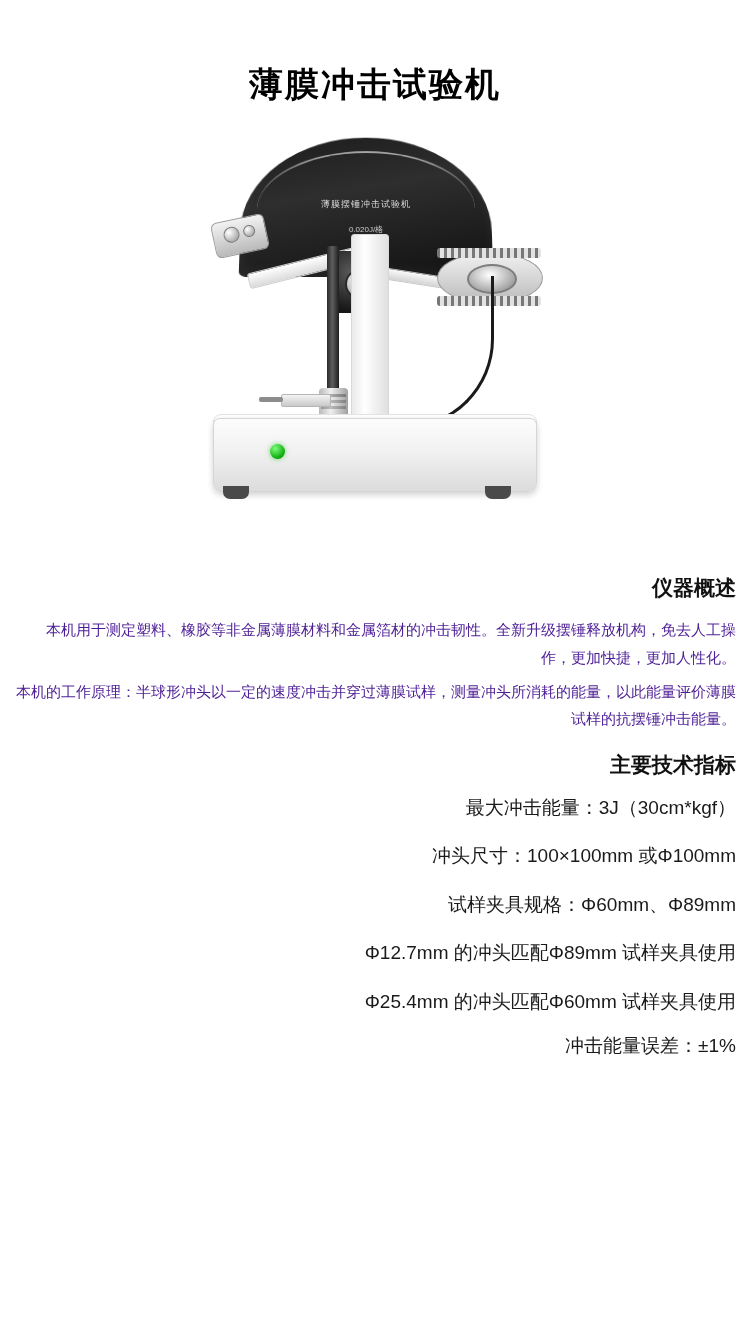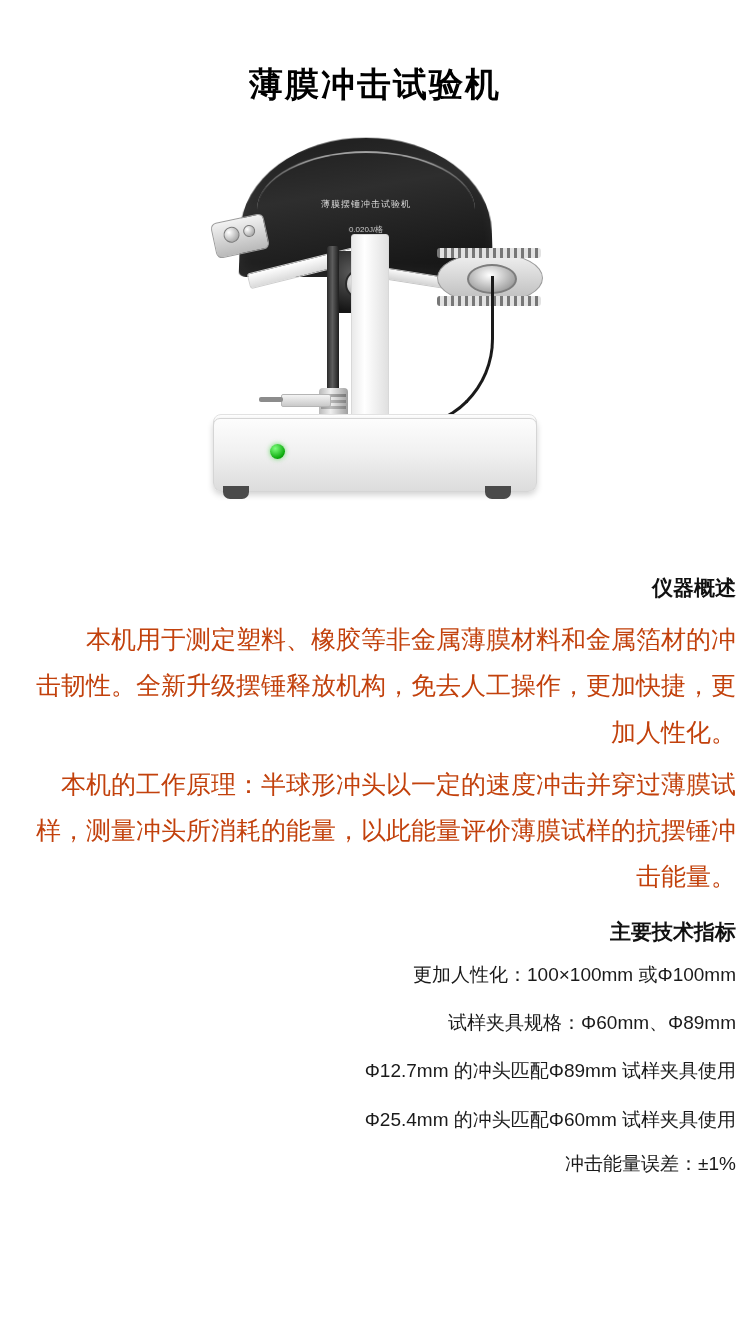--- a/index.html
+++ b/index.html
@@ -299,24 +299,24 @@
     padding: 0 14px;
     text-align: right;
   }
   h2.section {
     font-size: 21px;
     font-weight: bold;
     margin: 18px 0 14px 0;
     color: #111;
   }
   p.para {
-    font-size: 25px;
+    font-size: 15px;
     line-height: 1.85;
     margin: 0 0 6px 0;
-    color: #c2410c;
+    color: #4c1d95;
   }
   p.indent {
     text-indent: 2em;
   }
   p.spec {
     font-size: 19px;
     line-height: 1.6;
     margin: 0 0 18px 0;
     color: #1a1a1a;
   }
@@ -365,20 +365,21 @@
     </div>
   </div>
 
   <div class="content">
 
     <h2 class="section">仪器概述</h2>
     <p class="para indent">本机用于测定塑料、橡胶等非金属薄膜材料和金属箔材的冲击韧性。全新升级摆锤释放机构，免去人工操作，更加快捷，更加人性化。</p>
     <p class="para">本机的工作原理：半球形冲头以一定的速度冲击并穿过薄膜试样，测量冲头所消耗的能量，以此能量评价薄膜试样的抗摆锤冲击能量。</p>
 
     <h2 class="section">主要技术指标</h2>
-    <p class="spec">更加人性化：100×100mm 或Φ100mm</p>
+    <p class="spec">最大冲击能量：3J（30cm*kgf）</p>
+    <p class="spec">冲头尺寸：100×100mm 或Φ100mm</p>
     <p class="spec">试样夹具规格：Φ60mm、Φ89mm</p>
     <p class="spec sub">Φ12.7mm 的冲头匹配Φ89mm 试样夹具使用</p>
     <p class="spec sub tight">Φ25.4mm 的冲头匹配Φ60mm 试样夹具使用</p>
     <p class="spec">冲击能量误差：±1%</p>
 
   </div>
 </div>
 
 </body></html>

